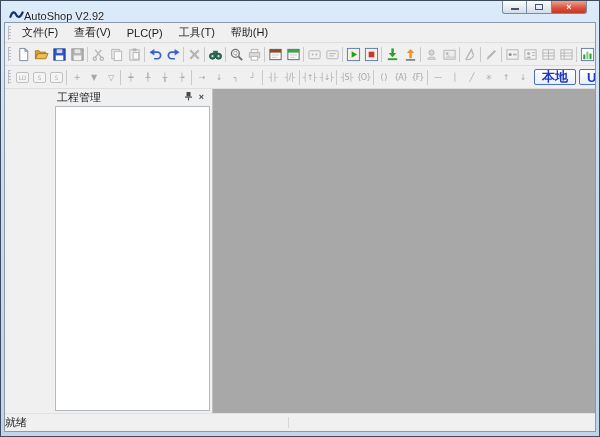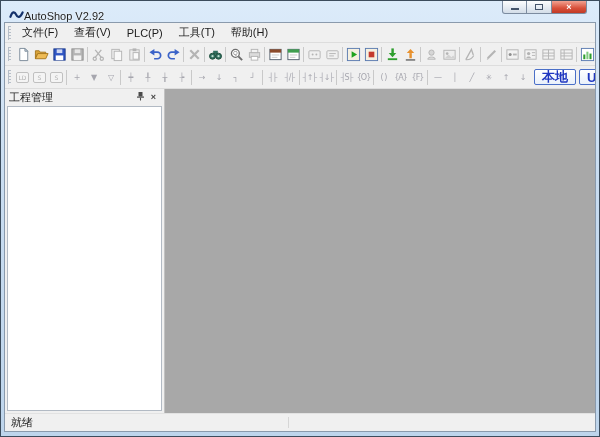--- a/index.html
+++ b/index.html
@@ -53,34 +53,34 @@
     justify-content:center; font-size:8px; color:#a6a6ae; flex:none;
     font-family:"DejaVu Sans",sans-serif; letter-spacing:-1px; }
   .lbox { width:13px; height:11px; min-width:13px; border:1px solid #c0c0c0;
     border-radius:2px; background:#f4f4f4; font-size:6px; letter-spacing:0;
     color:#b2b2b2; margin:0 2px; }
   .port-btn { height:16px; padding:0 7px; margin-left:3px; flex:none;
     border:1px solid #4a6fc8; border-radius:2px; color:#1f36c0;
     background:linear-gradient(180deg,#ffffff,#e9f0fa);
     font-size:13px; font-weight:bold; display:inline-flex; align-items:center; }
 
-  .content { flex:1; display:flex; min-height:0; }
+  .content { flex:1; display:flex; min-height:0;padding-left:48px; }
   .dock { width:160px; flex:none; background:#f0f0f0; display:flex;
     flex-direction:column; border-right:1px solid #c2c2c2; }
   .dock-header { height:17px; display:flex; align-items:center; padding:0 4px;
     font-size:11px; color:#222; }
   .dock-title { flex:1; }
   .dock-tool { width:13px; text-align:center; color:#444; font-size:9px;
     line-height:13px; }
   .dock-body { flex:1; margin:0 2px 2px 2px; background:#fff;
     border:1px solid #b2bac4; }
   .main { flex:1; background:#a8a8a8; }
 
   .statusbar { height:18px; flex:none; position:relative; display:flex;
-    align-items:center; padding-left:6px; font-size:11px; color:#222;
+    align-items:center; font-size:11px; color:#222;
     background:#f0f0f0; border-top:1px solid #e2e2e2; }
   .status-sep { position:absolute; left:283px; top:3px; bottom:3px; width:1px;
     background:#d6d6d6; }
 </style>
 </head>
 <body>
 
 <div class="win">
 
   <div class="titlebar">

